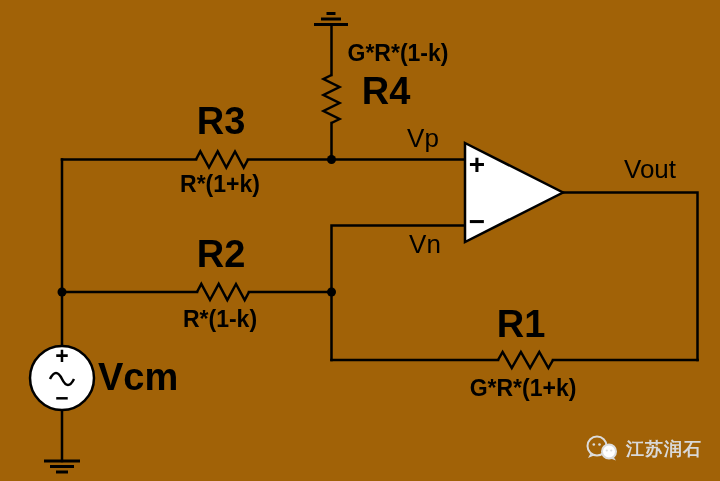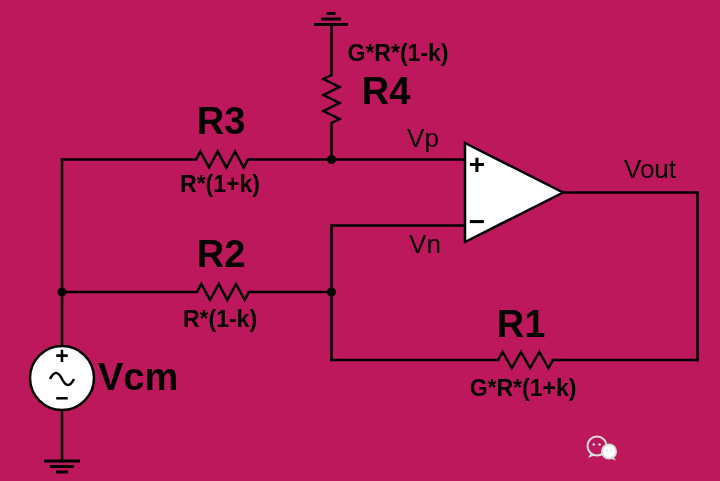--- a/index.html
+++ b/index.html
@@ -1,17 +1,17 @@
 <!DOCTYPE html>
 <html><head>
 <meta charset="utf-8">
 <style>
   html,body{margin:0;padding:0;background:#ffffff;}
   .canvas{
-    position:relative;width:720px;height:481px;background:#be185d;
+    position:relative;width:720px;height:481px;background:#a16207;
     font-family:"Liberation Sans",sans-serif;overflow:hidden;
   }
   .schematic{position:absolute;left:0;top:0;}
   .schematic text{fill:#000000;font-family:"Liberation Sans",sans-serif;}
   .lbl-ref{font-size:38px;font-weight:bold;}
   .lbl-val{font-size:23px;font-weight:bold;}
   .lbl-net{font-size:26px;font-weight:normal;}
   .lbl-pm{font-size:28px;font-weight:bold;}
   .lbl-srcpm{font-size:23px;font-weight:bold;}
   .lbl-src{font-size:38px;font-weight:bold;}
@@ -119,14 +119,15 @@
     <svg width="34" height="28" viewBox="0 0 34 28">
       <circle cx="12" cy="11" r="9.5" fill="none" stroke="#dcdcdc" stroke-width="2"></circle>
       <path d="M5.5 18.5 L3 23 L9 20.5 Z" fill="#dcdcdc"></path>
       <circle cx="8.8" cy="9.5" r="1.3" fill="#dcdcdc"></circle>
       <circle cx="14.5" cy="9.5" r="1.3" fill="#dcdcdc"></circle>
       <circle cx="24" cy="16.5" r="7" fill="#ffffff" stroke="#dcdcdc" stroke-width="2"></circle>
       <circle cx="21.8" cy="15.5" r="1.1" fill="#dcdcdc"></circle>
       <circle cx="26.2" cy="15.5" r="1.1" fill="#dcdcdc"></circle>
       <path d="M28.5 22 L31 25.5 L25.5 23.5 Z" fill="#dcdcdc"></path>
     </svg>
+    <span>江苏润石</span>
   </div>
 </div>
 
 </body></html>

